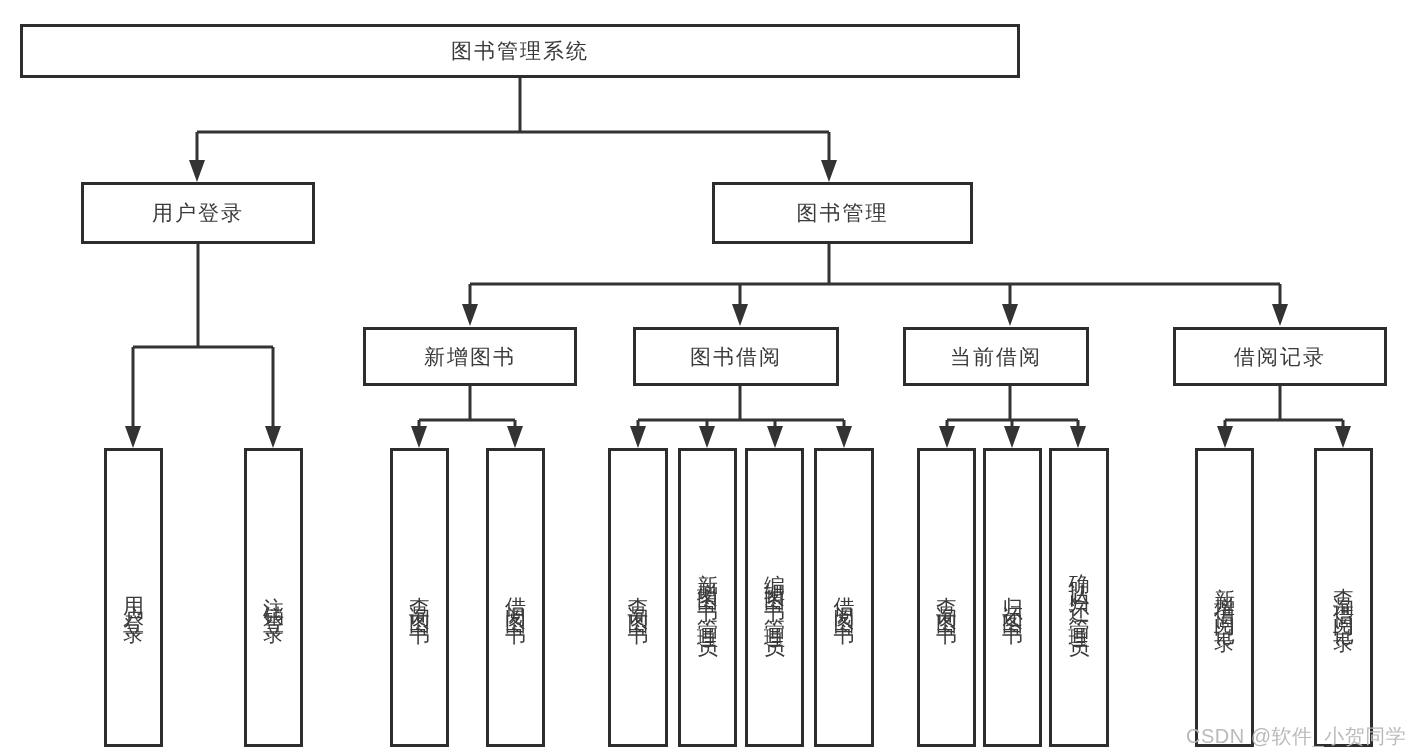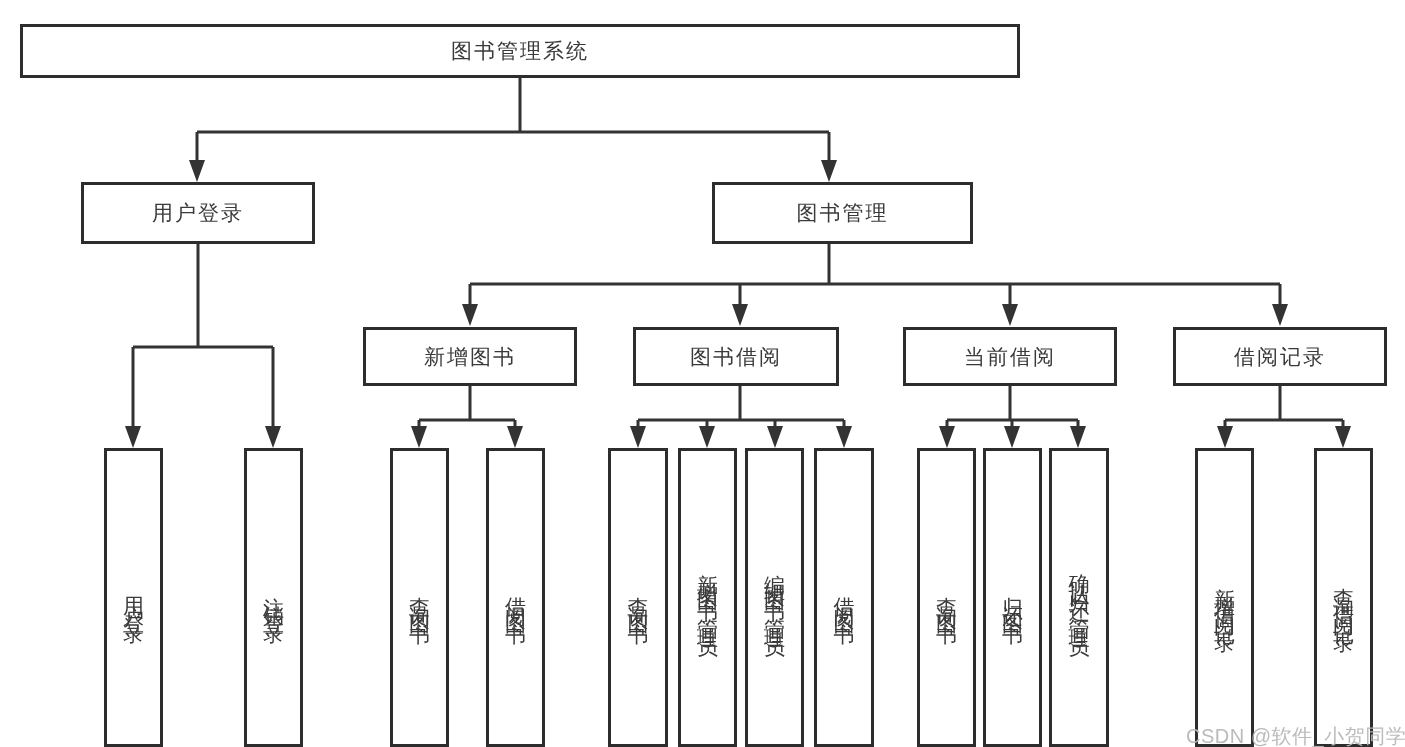--- a/index.html
+++ b/index.html
@@ -77,21 +77,21 @@
              M1335 414 L1351 414 L1343 436 Z" fill="#333333"></path>
   </svg>
 
   <div class="node node-h" style="left:20px; top:12px; width:1000px; height:54px;">图书管理系统</div>
 
   <div class="node node-h" style="left:81px; top:170px; width:234px; height:62px;">用户登录</div>
   <div class="node node-h" style="left:712px; top:170px; width:261px; height:62px;">图书管理</div>
 
   <div class="node node-h" style="left:363px; top:315px; width:214px; height:59px;">新增图书</div>
   <div class="node node-h" style="left:633px; top:315px; width:206px; height:59px;">图书借阅</div>
-  <div class="node node-h" style="left:903px; top:315px; width:214px; height:59px;">当前借阅</div>
+  <div class="node node-h" style="left:903px; top:315px; width:186px; height:59px;">当前借阅</div>
   <div class="node node-h" style="left:1173px; top:315px; width:214px; height:59px;">借阅记录</div>
 
   <div class="node node-v" style="left:104px; top:436px; width:59px; height:299px;">
     <span class="vtext">用户登录</span>
   </div>
   <div class="node node-v" style="left:244px; top:436px; width:59px; height:299px;">
     <span class="vtext">注销登录</span>
   </div>
 
   <div class="node node-v" style="left:390px; top:436px; width:59px; height:299px;">

